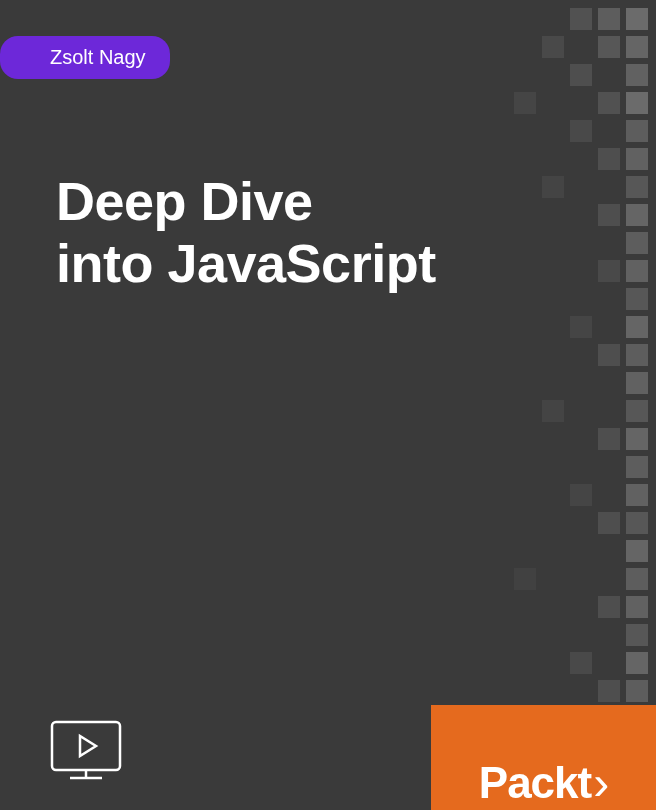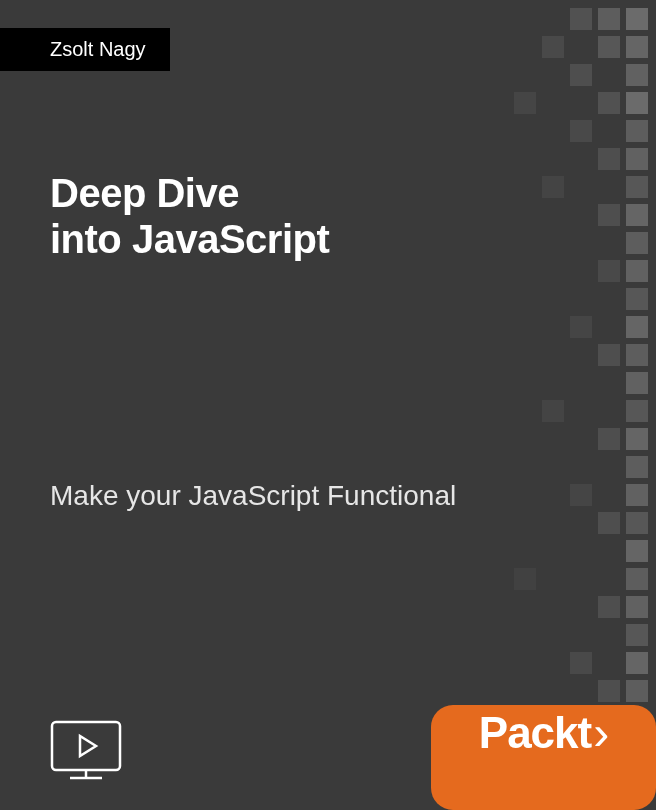--- a/index.html
+++ b/index.html
@@ -11,34 +11,35 @@
     position: relative;
     overflow: hidden;
   }
   .cover {
     width: 656px;
     height: 810px;
     position: relative;
   }
   .author-badge {
     position: absolute;
-    top: 28px;
+    top: 36px;
     left: 0;
-    background: #000000;
+    background: #6d28d9;
     color: #ffffff;
     padding: 10px 24px 10px 50px;
     font-size: 20px;
     font-weight: 400;
+    border-radius: 18px;
   }
   .title {
     position: absolute;
     top: 170px;
-    left: 50px;
+    left: 56px;
     color: #ffffff;
-    font-size: 40px;
+    font-size: 54px;
     font-weight: 700;
     line-height: 1.15;
     letter-spacing: -0.5px;
   }
   .subtitle {
     position: absolute;
     top: 480px;
     left: 50px;
     color: #e6e6e6;
     font-size: 28px;
@@ -53,23 +54,22 @@
   }
   .video-icon svg { width: 100%; height: 100%; }
   .brand-block {
     position: absolute;
     bottom: 0;
     right: 0;
     width: 225px;
     height: 105px;
     background: #e56a1e;
     display: flex;
-    align-items: flex-start;
+    align-items: flex-end;
     justify-content: center;
-    border-radius: 22px;
   }
   .brand-text {
     color: #ffffff;
     font-size: 44px;
     font-weight: 700;
     letter-spacing: -1px;
     display: flex;
     align-items: center;
   }
   .brand-angle {
@@ -147,21 +147,20 @@
 
   <div class="author-badge">
     <span>Zsolt Nagy</span>
   </div>
 
   <h1 class="title">
     <span>Deep Dive</span><br>
     <span>into JavaScript</span><br>
   </h1>
 
-  <p class="subtitle">Make your JavaScript Functional</p>
 
   <div class="video-icon">
     <svg viewBox="0 0 72 62" fill="none" stroke="#ffffff" stroke-width="2.5">
       <rect x="2" y="2" width="68" height="48" rx="4"></rect>
       <polygon points="30,16 30,36 46,26" fill="none"></polygon>
       <line x1="20" y1="58" x2="52" y2="58"></line>
       <line x1="36" y1="50" x2="36" y2="58"></line>
     </svg>
   </div>
 

